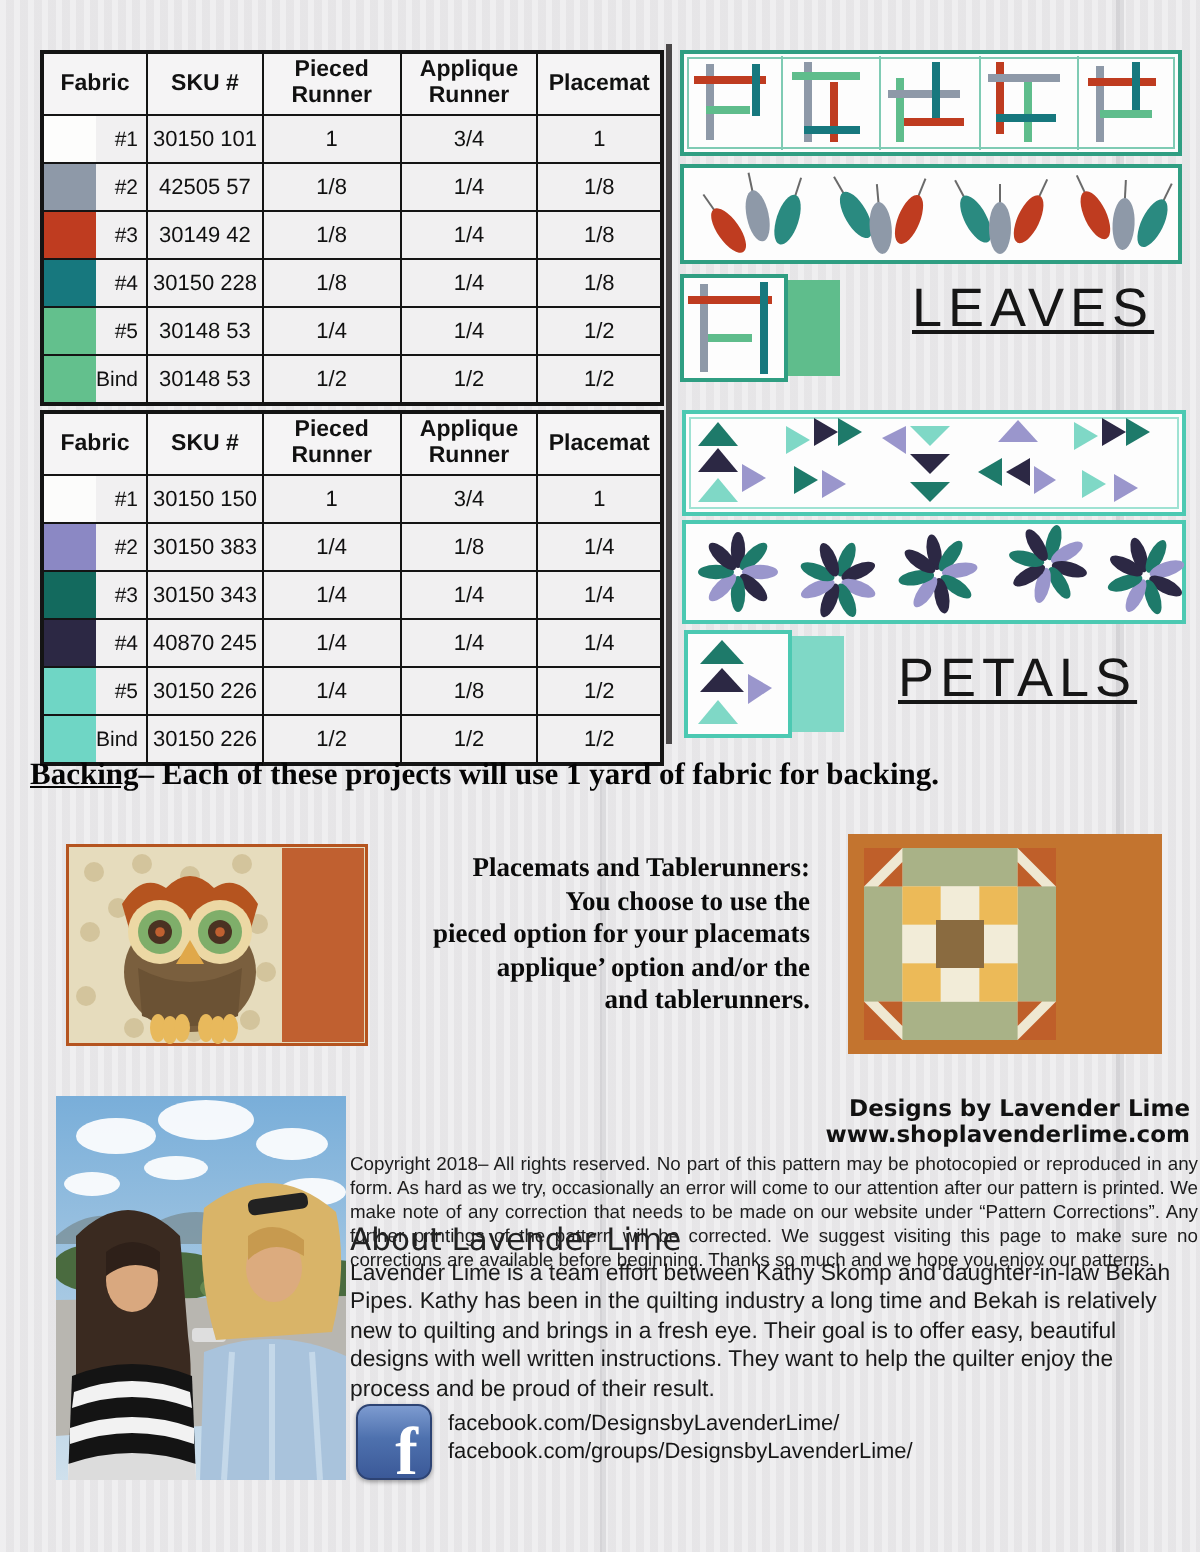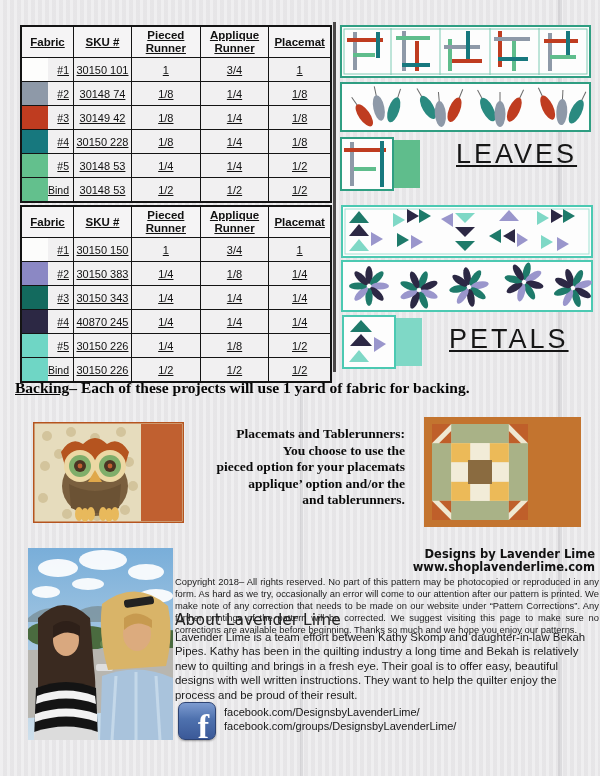--- a/index.html
+++ b/index.html
@@ -6,21 +6,21 @@
   body{width:600px;height:776px;position:relative;overflow:hidden;
        font-family:"Liberation Sans",sans-serif;
        background:#eae9eb;}
   .paper-texture{position:absolute;inset:0;
     background:repeating-linear-gradient(90deg, rgba(255,255,255,0.25) 0 3px, rgba(0,0,0,0.015) 3px 7px);
     pointer-events:none;}
   .crease{position:absolute;background:#2e2c2c;}
   .crease.light{background:rgba(60,60,70,0.10);}
   
   table.fab{position:absolute;left:20px;border-collapse:collapse;width:312px;
-    font-size:11px;color:#111;text-decoration:underline;}
+    font-size:11px;color:#111;}
   table.fab td,table.fab th{border:1px solid #141414;background:#f1f0f1;
     text-align:center;padding:0;height:23px;}
   table.fab tr.hdr th{height:30px;font-size:11.5px;font-weight:bold;background:#f5f4f5;line-height:1.1;}
   table.fab{border:2px solid #141414;}
   .fabcell{display:flex;align-items:stretch;height:23px;}
   .swatch{width:26px;height:100%;}
   .fablabel{flex:1;display:flex;align-items:center;justify-content:flex-end;
     padding-right:4px;font-size:10.5px;}
   col.c-fabric{width:48px;} col.c-sku{width:60px;} col.c-pieced{width:71px;}
   col.c-applique{width:70px;} col.c-placemat{width:63px;}
@@ -90,21 +90,21 @@
     <td>3/4</td>
     <td>1</td>
   </tr>
   <tr>
     <td>
           <div class="fabcell">
             <div class="swatch" style="background-color: rgb(142, 153, 168);"></div>
             <div class="fablabel">#2</div>
           </div>
         </td>
-    <td>30148 74</td>
+    <td>42505 57</td>
     <td>1/8</td>
     <td>1/4</td>
     <td>1/8</td>
   </tr>
   <tr>
     <td>
           <div class="fabcell">
             <div class="swatch" style="background-color: rgb(191, 60, 32);"></div>
             <div class="fablabel">#3</div>
           </div>

